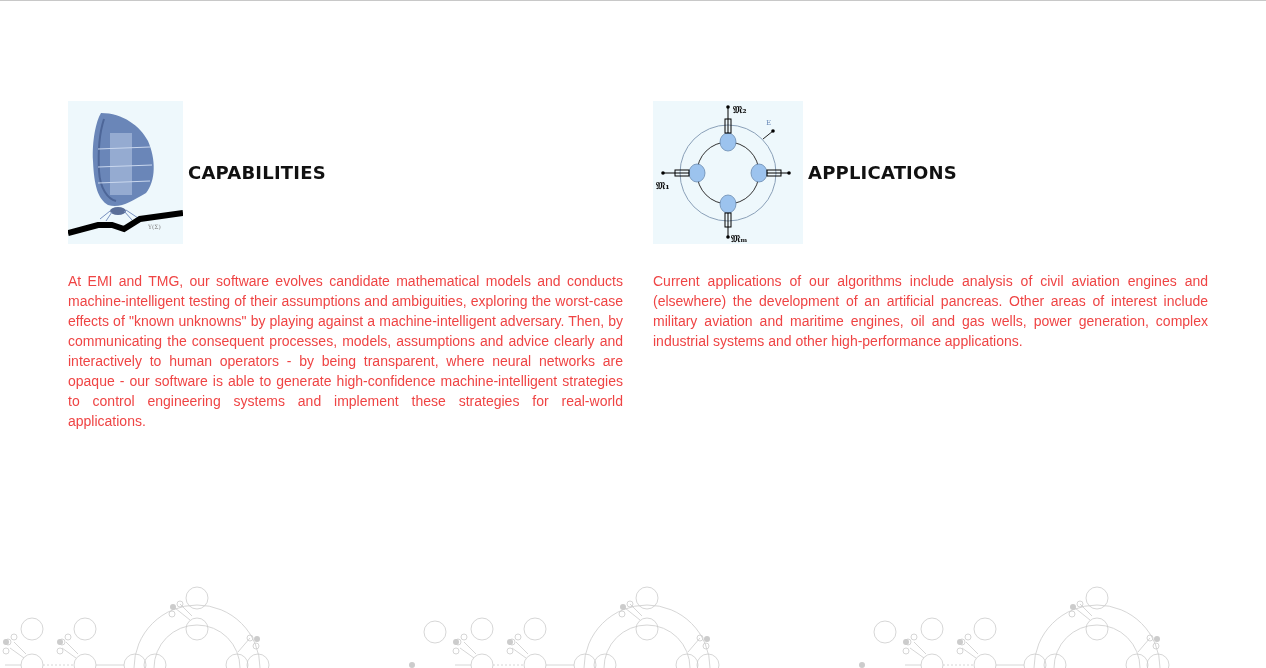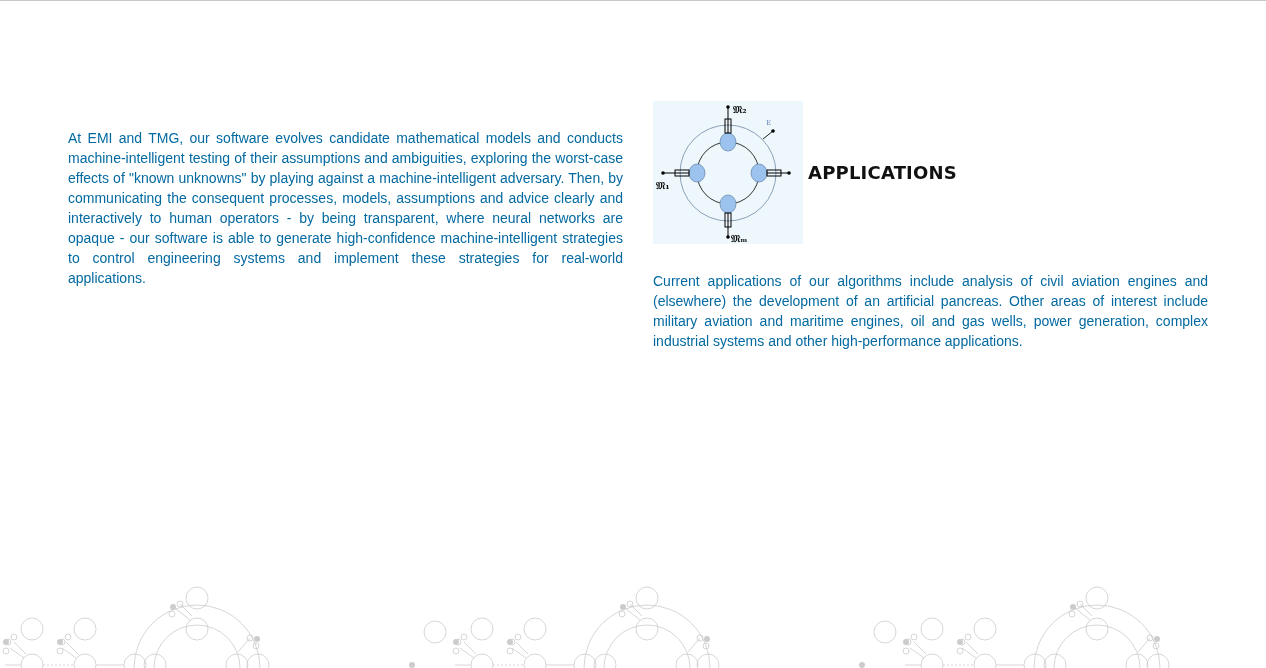--- a/index.html
+++ b/index.html
@@ -16,32 +16,50 @@
     .head { display: flex; align-items: center; height: 143px; }
     .head h2 {
       margin: 0 0 0 5px; font-family: "DejaVu Sans", sans-serif; font-weight: bold;
       font-size: 18px; color: #111; letter-spacing: 0.2px;
     }
     .thumb { background: #eef8fc; flex: 0 0 auto; }
     .thumb.ant { width: 115px; height: 143px; }
     .thumb.ring { width: 150px; height: 143px; }
 
     .body-text {
-      margin-top: 27px; font-size: 14px; line-height: 20px; color: #0369a1;
+      margin-top: 27px; font-size: 14px; line-height: 20px; color: #ef4444;
       text-align: justify; width: 555px;
     }
 
     .footer-band { position: absolute; left: 0; top: 580px; width: 1266px; height: 88px; overflow: hidden; }
   </style>
 </head>
 <body>
 
 <div class="top-rule"></div>
 
 <section class="col left">
+  <div class="head">
+    <div class="thumb ant">
+      <svg width="115" height="143" viewBox="0 0 115 143">
+        <rect width="115" height="143" fill="#eef8fc"></rect>
+        <path d="M33 12 C28 20 24 40 25 60 C26 85 30 98 40 104 C52 108 64 100 78 92 C88 80 88 58 80 40 C72 25 55 12 33 12 Z" fill="#6a86b8"></path>
+        <path d="M36 18 C32 30 30 50 31 70 C32 88 40 98 48 100" fill="none" stroke="#4d6698" stroke-width="2"></path>
+        <rect x="42" y="32" width="22" height="62" fill="#b8cbe6" opacity="0.55"></rect>
+        <line x1="30" y1="48" x2="82" y2="46" stroke="#c9d7ee" stroke-width="1"></line>
+        <line x1="30" y1="66" x2="84" y2="64" stroke="#c9d7ee" stroke-width="1"></line>
+        <line x1="30" y1="82" x2="82" y2="80" stroke="#c9d7ee" stroke-width="1"></line>
+        <ellipse cx="50" cy="110" rx="8" ry="4" fill="#5a6e98"></ellipse>
+        <path d="M42 110 L32 118 M44 111 L38 120 M56 110 L64 119 M58 109 L70 117" stroke="#7890c0" stroke-width="1"></path>
+        <path d="M0 132 L30 124 L44 124 L56 128 L72 118 L115 112" fill="none" stroke="#000" stroke-width="6"></path>
+        <text x="80" y="128" font-size="6" fill="#7a7a7a" font-family="DejaVu Serif, serif">Y(Σ)</text>
+      </svg>
+    </div>
+    <h2>CAPABILITIES</h2>
+  </div>
   <p class="body-text">At EMI and TMG, our software evolves candidate mathematical models and conducts machine-intelligent testing of their assumptions and ambiguities, exploring the worst-case effects of "known unknowns" by playing against a machine-intelligent adversary. Then, by communicating the consequent processes, models, assumptions and advice clearly and interactively to human operators - by being transparent, where neural networks are opaque - our software is able to generate high-confidence machine-intelligent strategies to control engineering systems and implement these strategies for real-world applications.</p>
 </section>
 
 <section class="col right">
   <div class="head">
     <div class="thumb ring">
       <svg width="150" height="143" viewBox="0 0 150 143">
         <rect width="150" height="143" fill="#eef8fc"></rect>
         <circle cx="75" cy="72" r="48" fill="none" stroke="#8aa0b8" stroke-width="1"></circle>
         <circle cx="75" cy="72" r="31" fill="none" stroke="#333" stroke-width="1"></circle>

